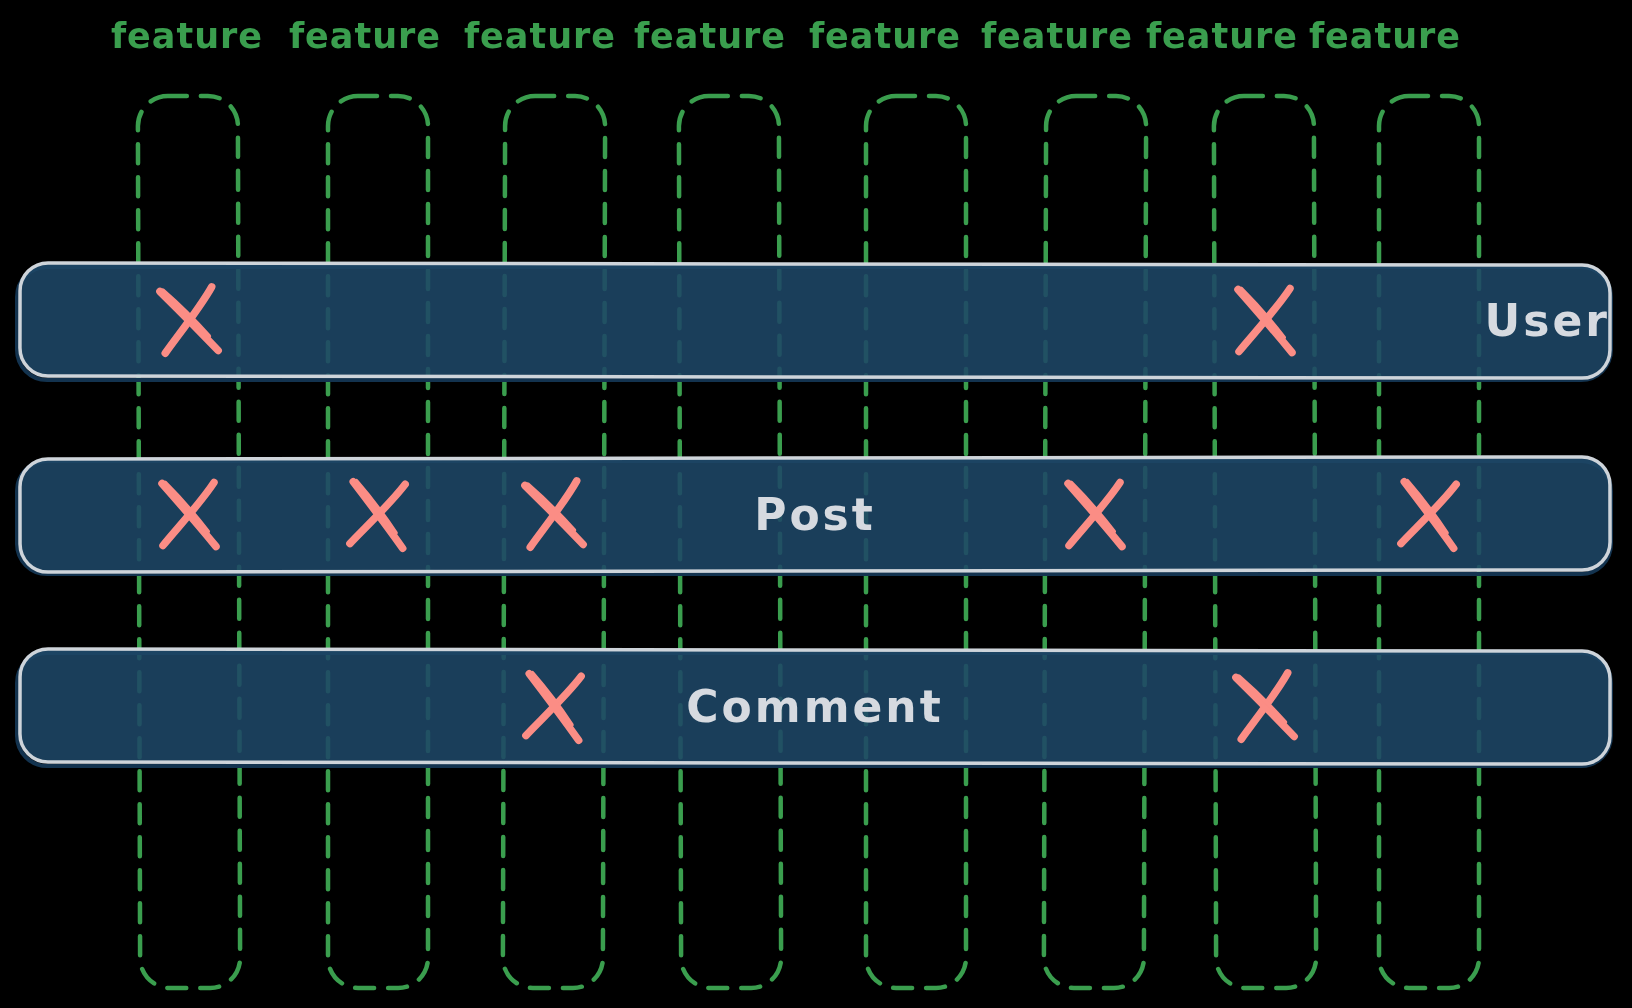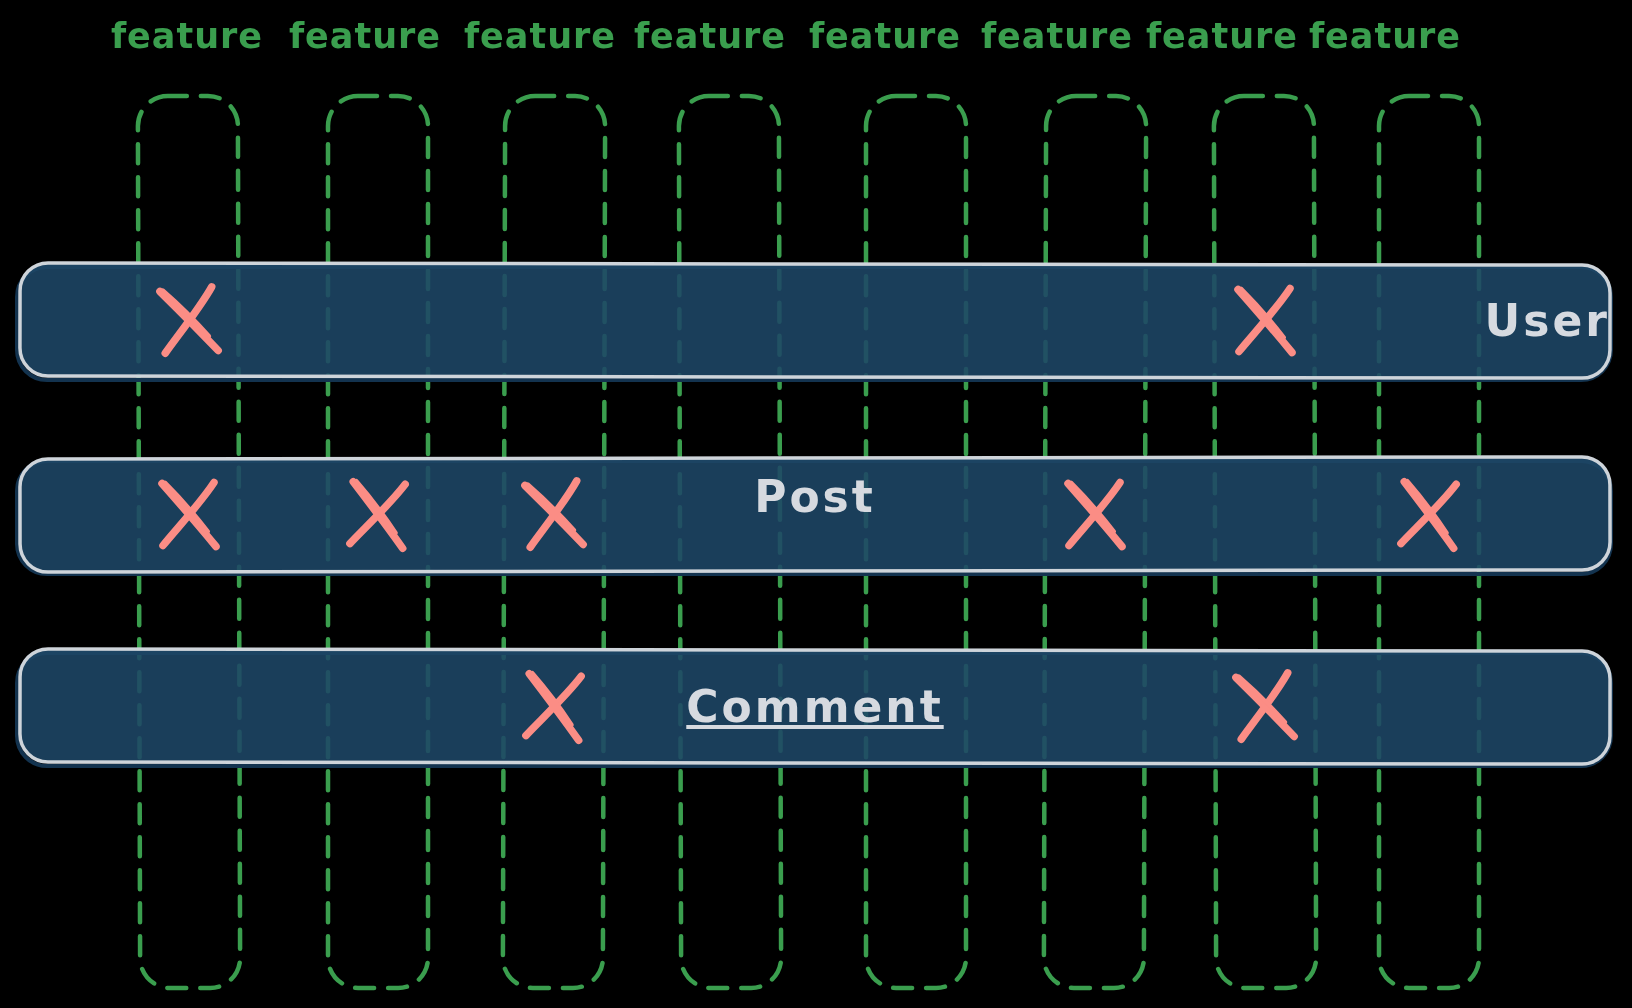--- a/index.html
+++ b/index.html
@@ -121,16 +121,16 @@
   <span class="col-label" style="left: 187px;">feature</span>
   <span class="col-label" style="left: 365px;">feature</span>
   <span class="col-label" style="left: 540px;">feature</span>
   <span class="col-label" style="left: 710px;">feature</span>
   <span class="col-label" style="left: 885px;">feature</span>
   <span class="col-label" style="left: 1057px;">feature</span>
   <span class="col-label" style="left: 1222px;">feature</span>
   <span class="col-label" style="left: 1385px;">feature</span>
 
   <div class="row-label" style="top: 264px; text-align: right;">User</div>
-  <div class="row-label" style="top: 440px;">Post</div>
-  <div class="row-label" style="top: 650px; text-decoration: underline;">Comment</div>
+  <div class="row-label" style="top: 458px;">Post</div>
+  <div class="row-label" style="top: 650px;">Comment</div>
 
 </div>
 
 </body></html>

